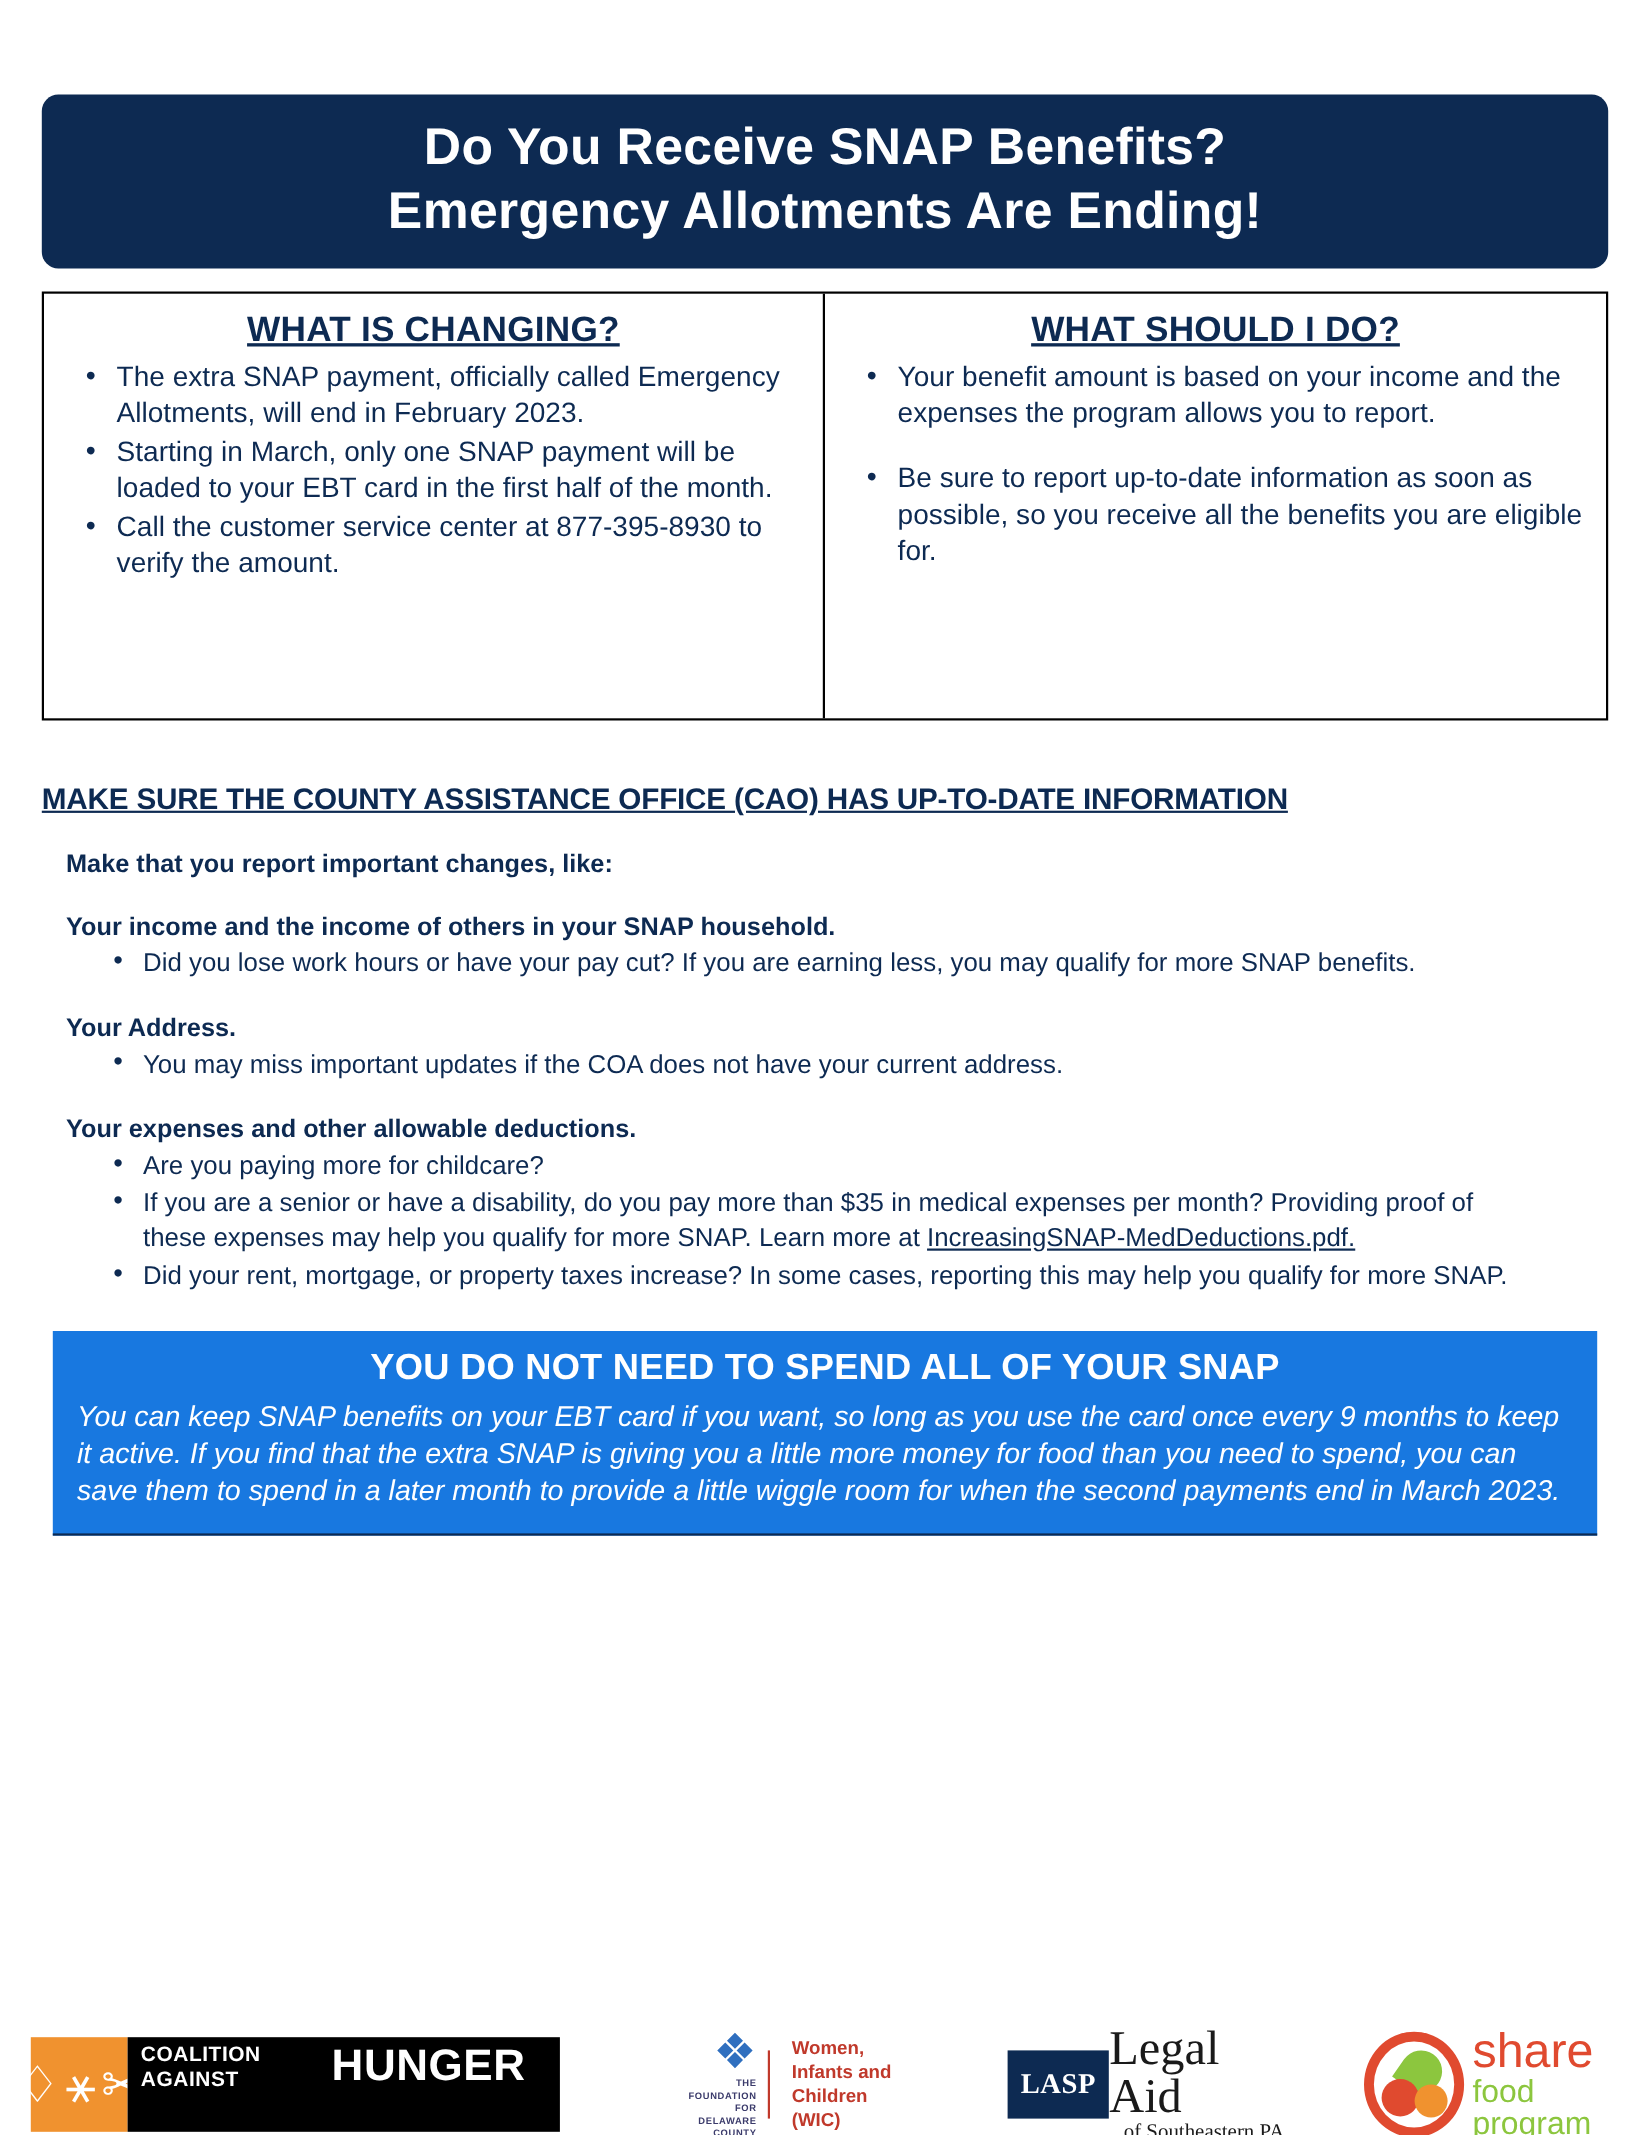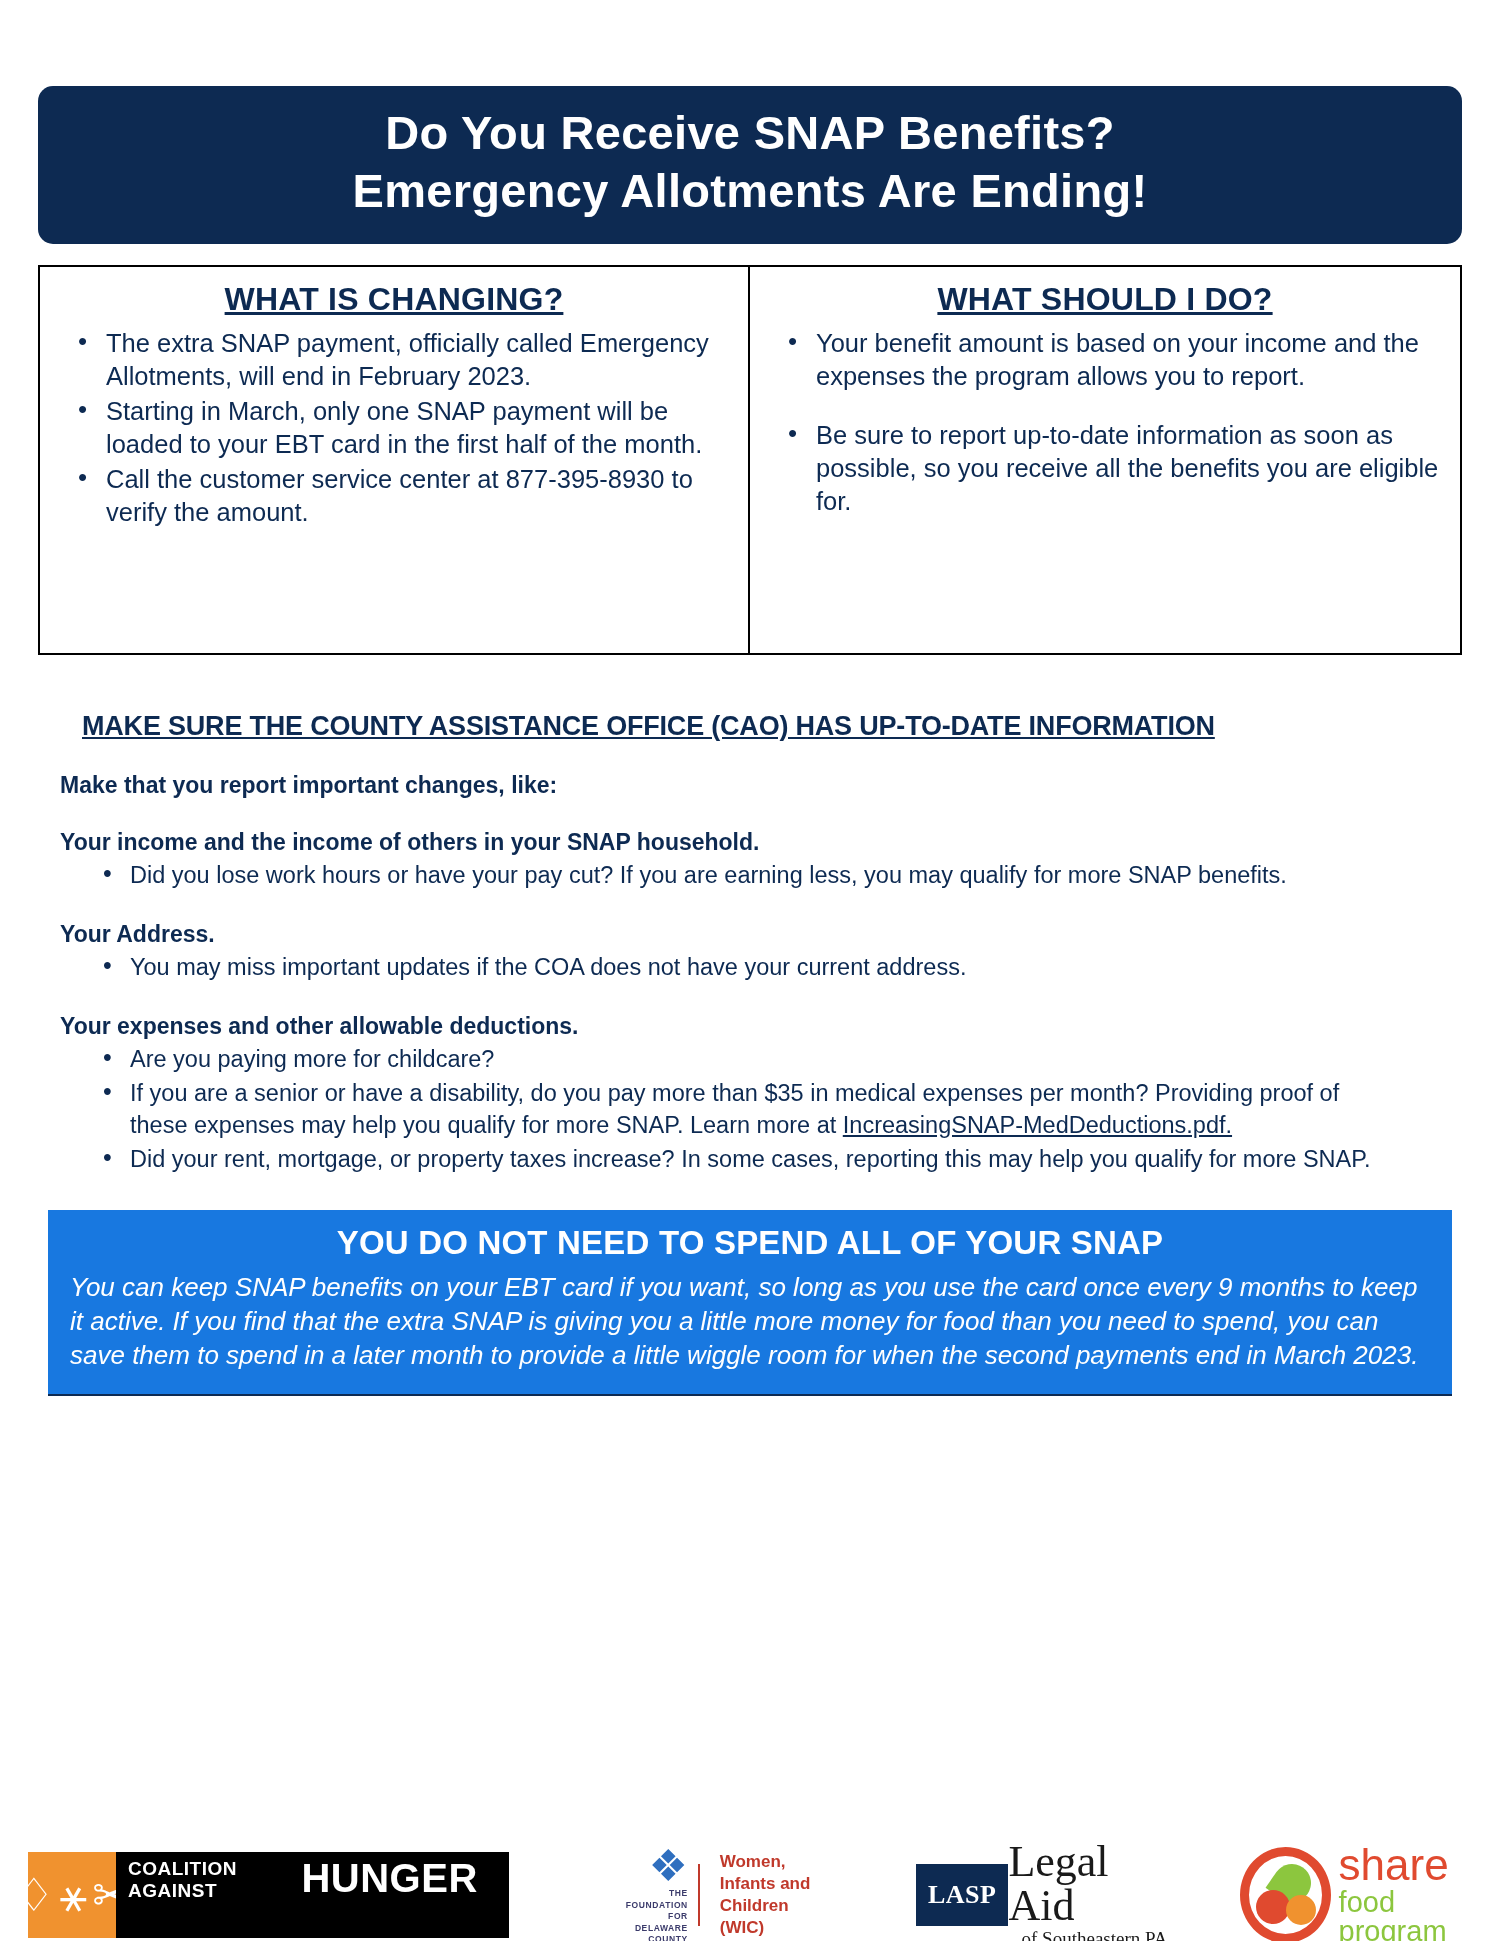--- a/index.html
+++ b/index.html
@@ -82,21 +82,20 @@
     position: absolute;
     left: -28px;
     top: -2px;
     font-size: 26px;
   }
   .col.right ul.bul li { margin-bottom: 26px; }
 
   
   .mid-title {
     margin-top: 56px;
-    margin-left: 44px;
     font-size: 27px;
     font-weight: bold;
     text-decoration: underline;
     color: #0d2a52;
     letter-spacing: -0.2px;
   }
   .mid-intro {
     margin-top: 30px;
     margin-left: 22px;
     font-size: 23px;

